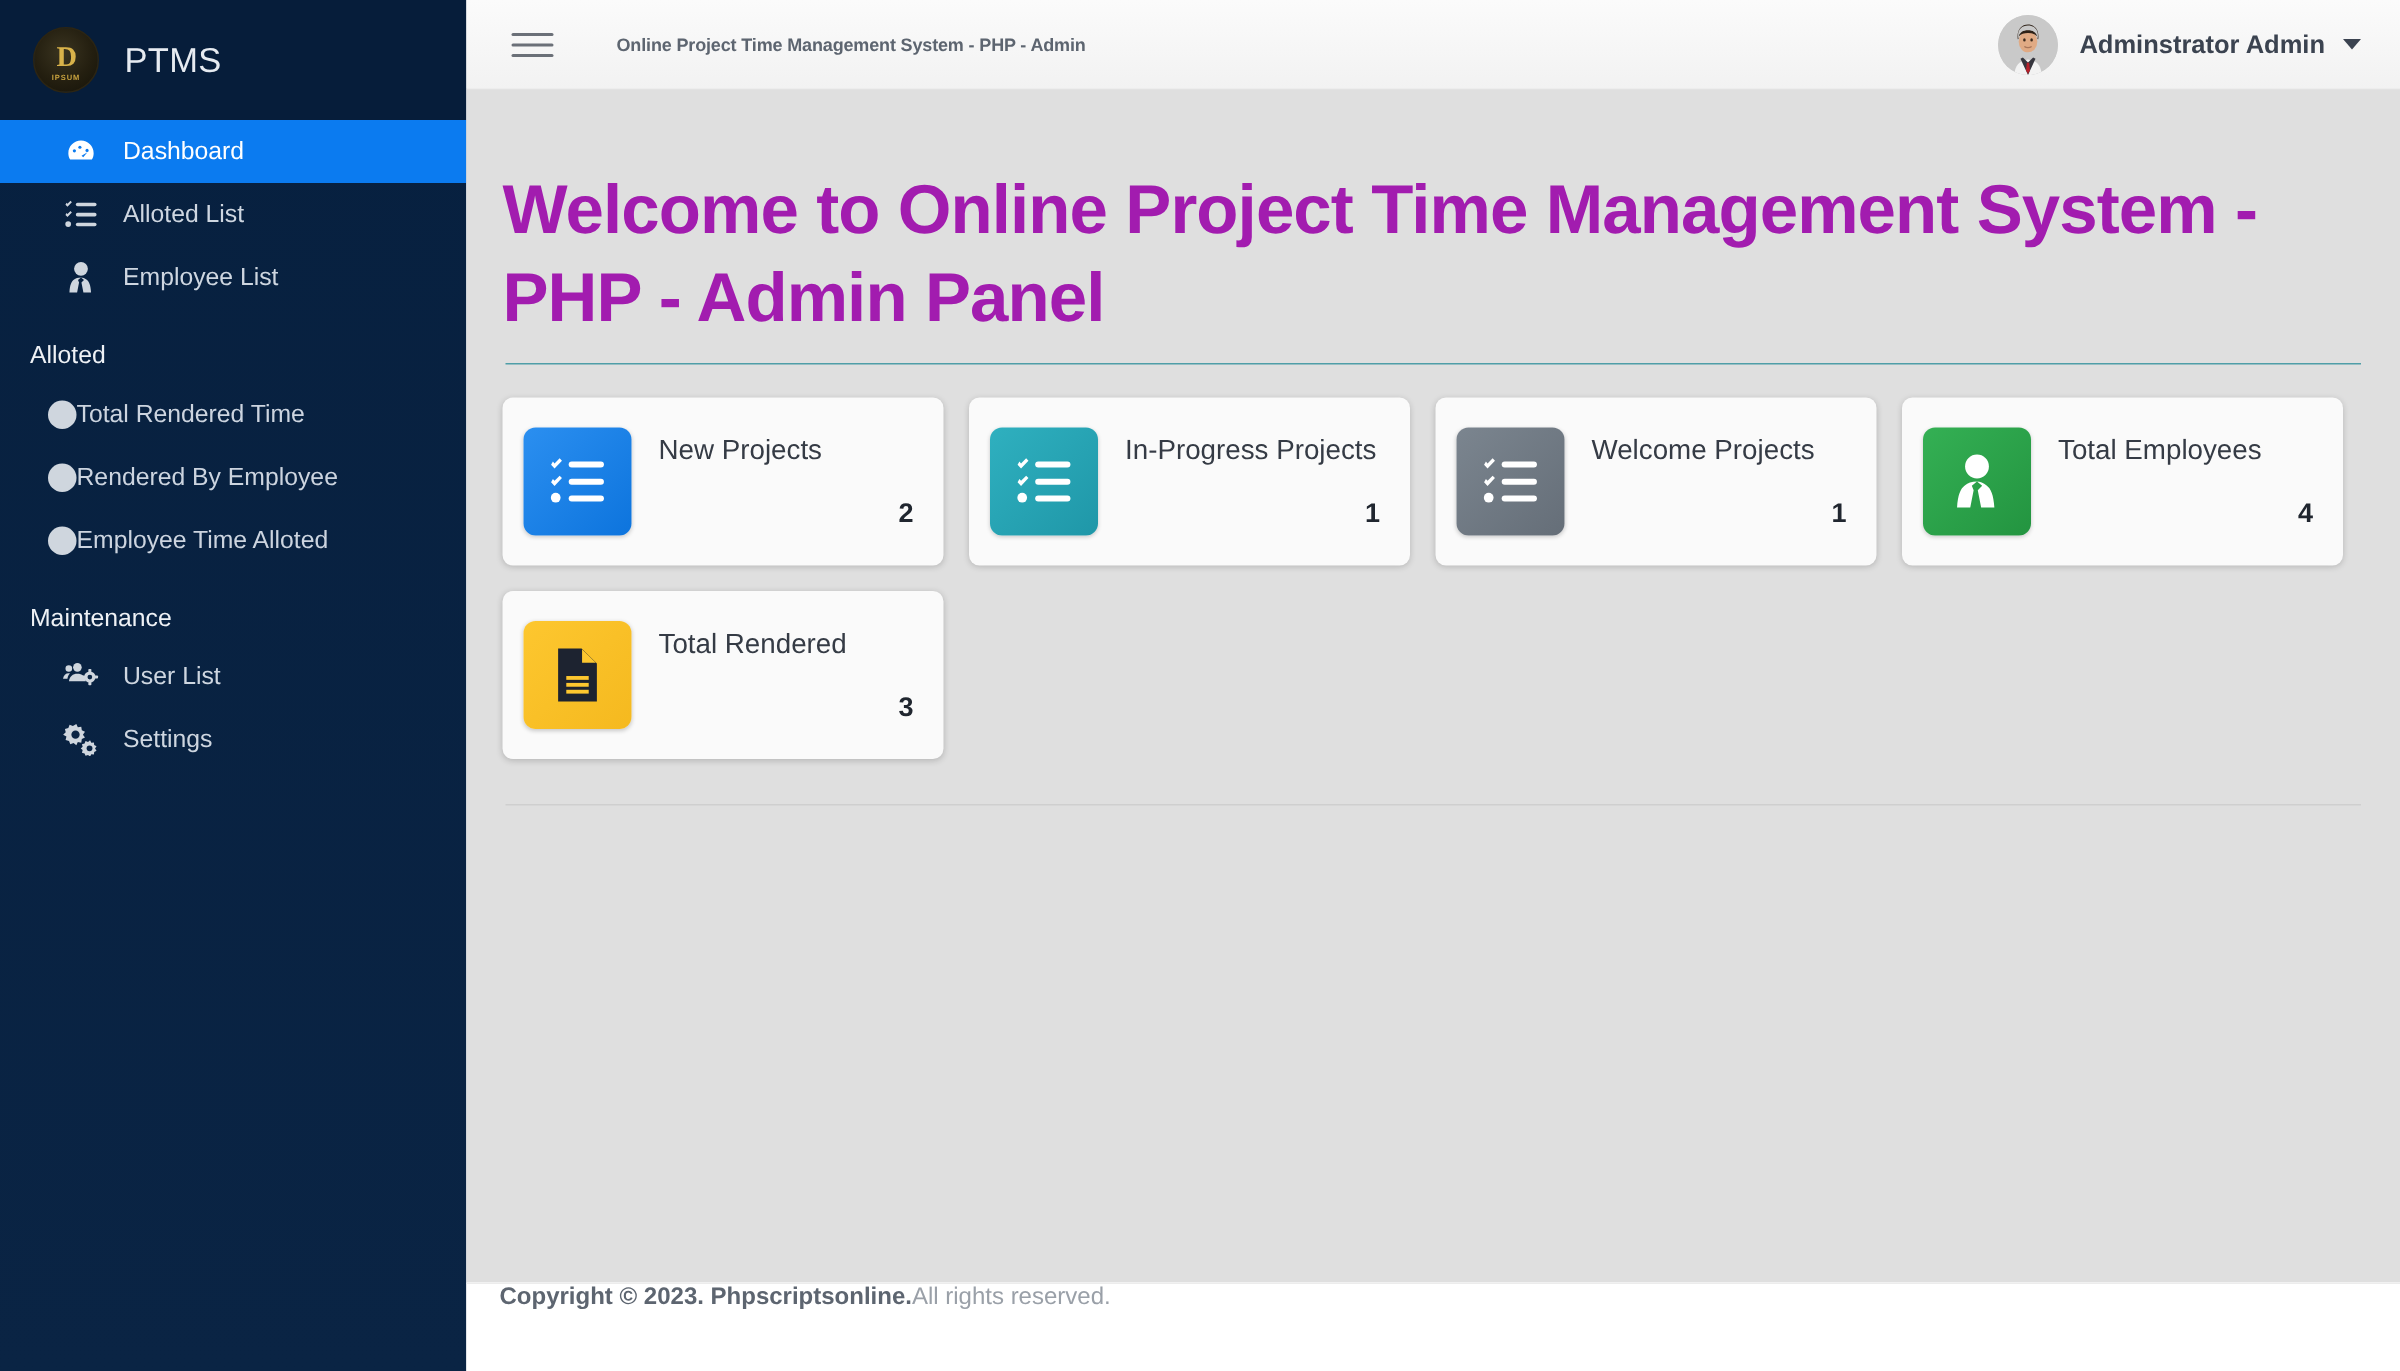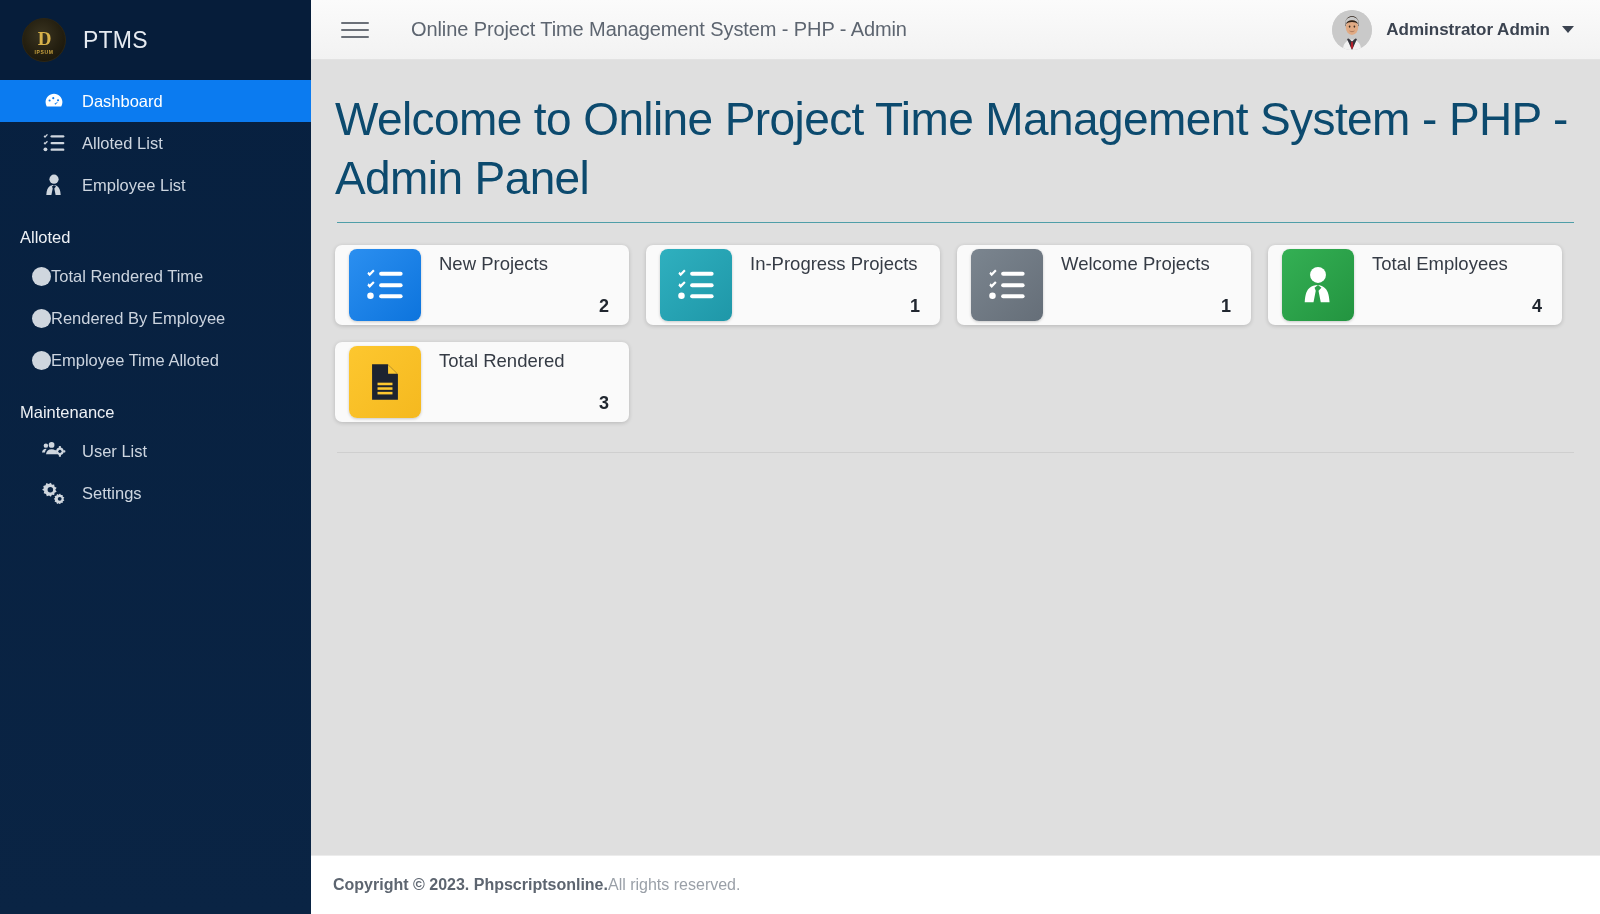--- a/index.html
+++ b/index.html
@@ -156,22 +156,22 @@
     margin-right: 42px;
   }
   .hamburger span {
     display: block;
     height: 2px;
     background: #6b7078;
     border-radius: 1px;
   }
 
   .topbar-title {
-    font-size: 20px;
-    font-weight: normal;
+    font-size: 12px;
+    font-weight: bold;
     color: #5d6570;
     letter-spacing: -0.1px;
   }
 
   .user-area {
     margin-left: auto;
     display: flex;
     align-items: center;
     gap: 14px;
     cursor: pointer;
@@ -200,43 +200,44 @@
   .content {
     flex: 1;
     background: #dfdfdf;
     padding: 30px 22px 0 22px;
     overflow: hidden;
   }
 
   .page-title {
     font-size: 46px;
     line-height: 1.28;
-    font-weight: normal;
-    color: #0c4a6e;
+    font-weight: bold;
+    color: #a21caf;
     letter-spacing: -0.6px;
     margin-bottom: 14px;
     padding: 0 2px;
+    margin-top: 20px;
   }
 
   .hr-teal {
     height: 0;
     border-top: 1.6px solid #4f9ea8;
     margin: 0 4px 22px 4px;
   }
 
   .cards {
     display: flex;
     flex-wrap: wrap;
     gap: 17px;
     padding: 0 2px;
   }
 
   .card {
     width: 294px;
-    height: 80px;
+    height: 112px;
     background: #fafafa;
     border-radius: 7px;
     box-shadow: 0 1px 4px rgba(0,0,0,0.18);
     display: flex;
     align-items: center;
     padding: 0 14px 0 14px;
     position: relative;
     cursor: pointer;
   }
 
@@ -275,21 +276,20 @@
     margin: 30px 4px 0 4px;
     height: 0;
     border-top: 1px solid #cfcfcf;
   }
 
   .footer {
     height: 59px;
     min-height: 59px;
     background: #ffffff;
     display: flex;
-    align-items: center;
     padding-left: 22px;
     font-size: 16px;
     color: #8e949c;
     border-top: 1px solid #ececec;
   }
   .footer b { color: #5d6570; font-weight: bold; }
   .footer .rest { color: #9aa0a8; }
 </style>
 </head>
 <body>

